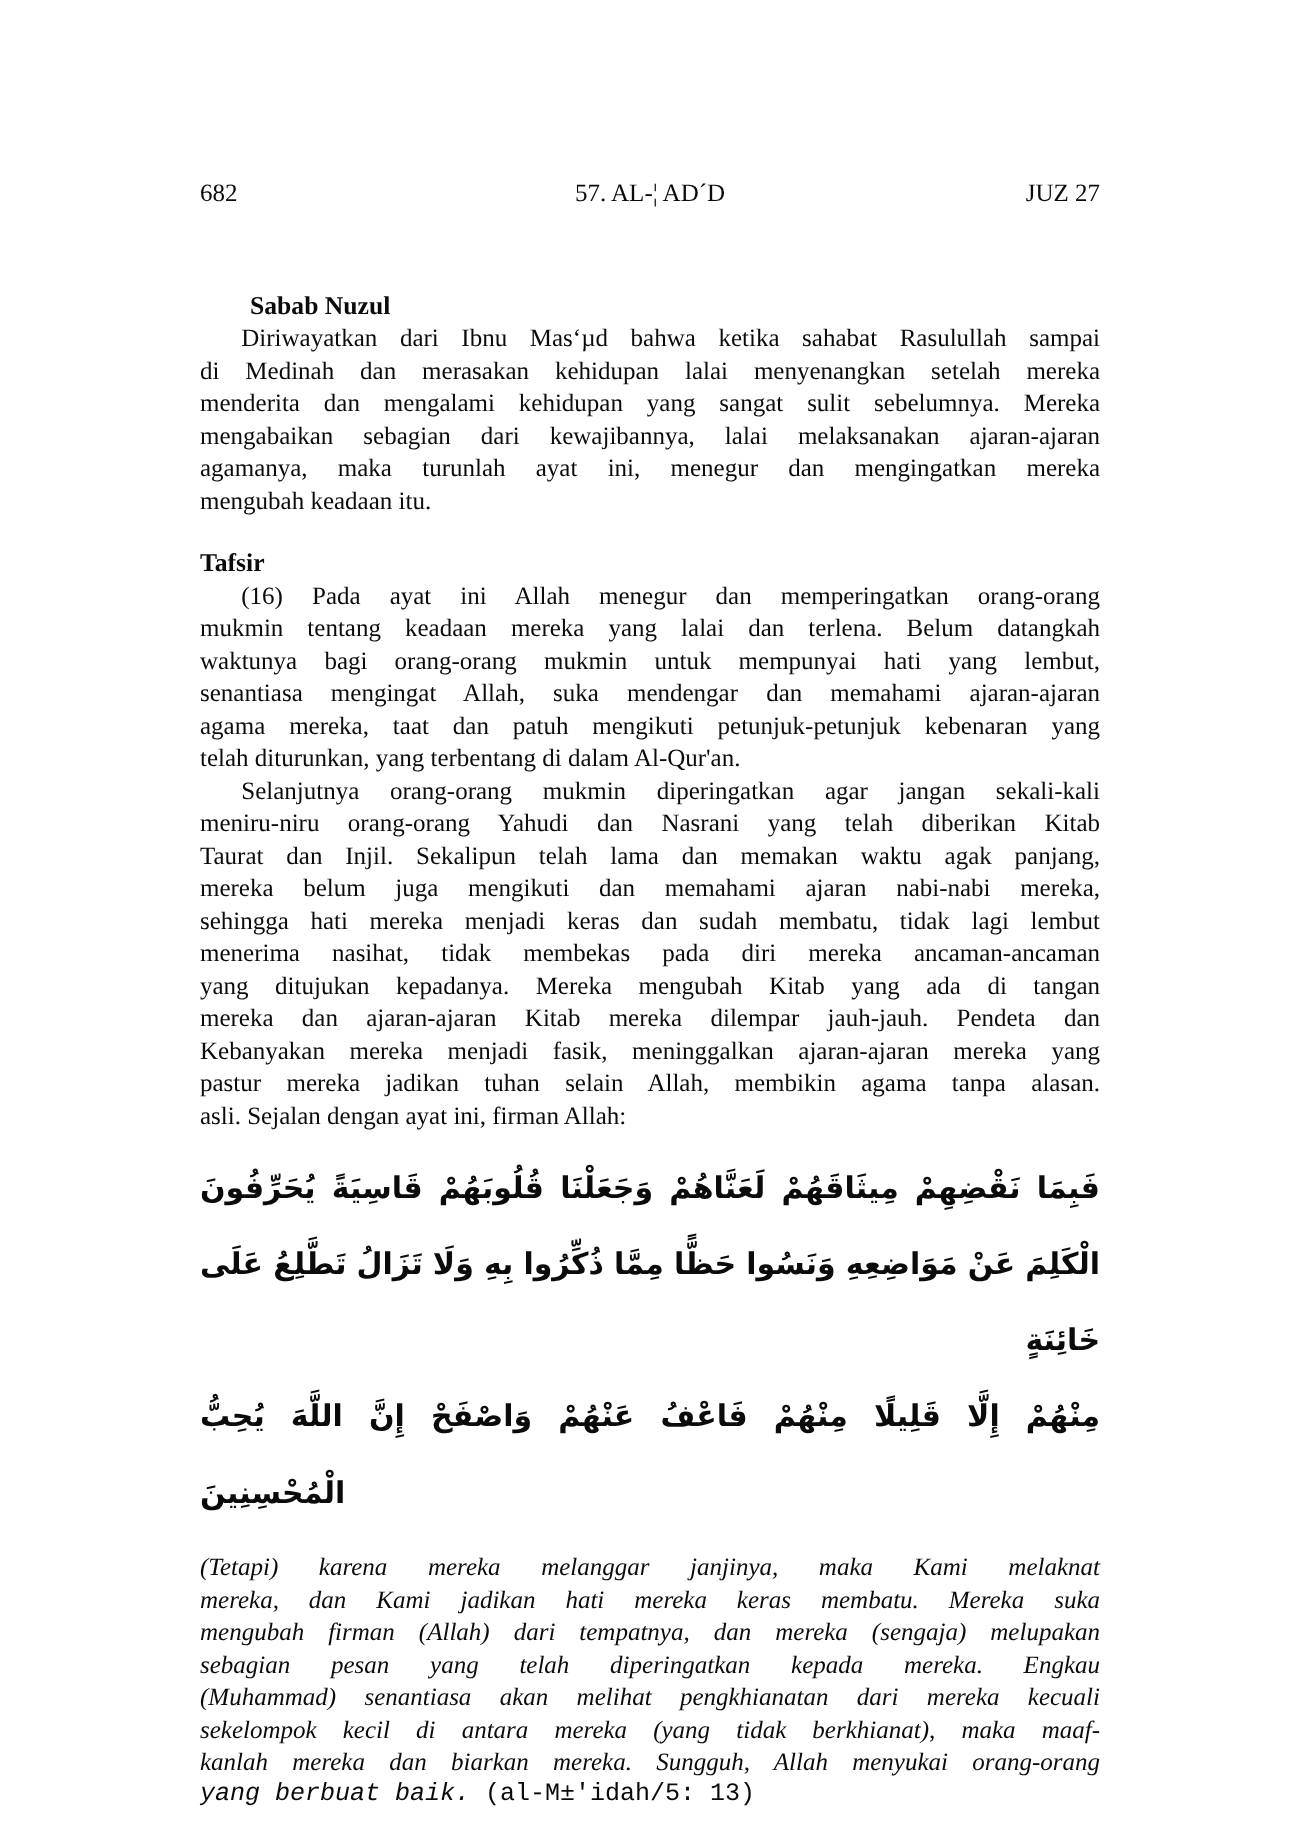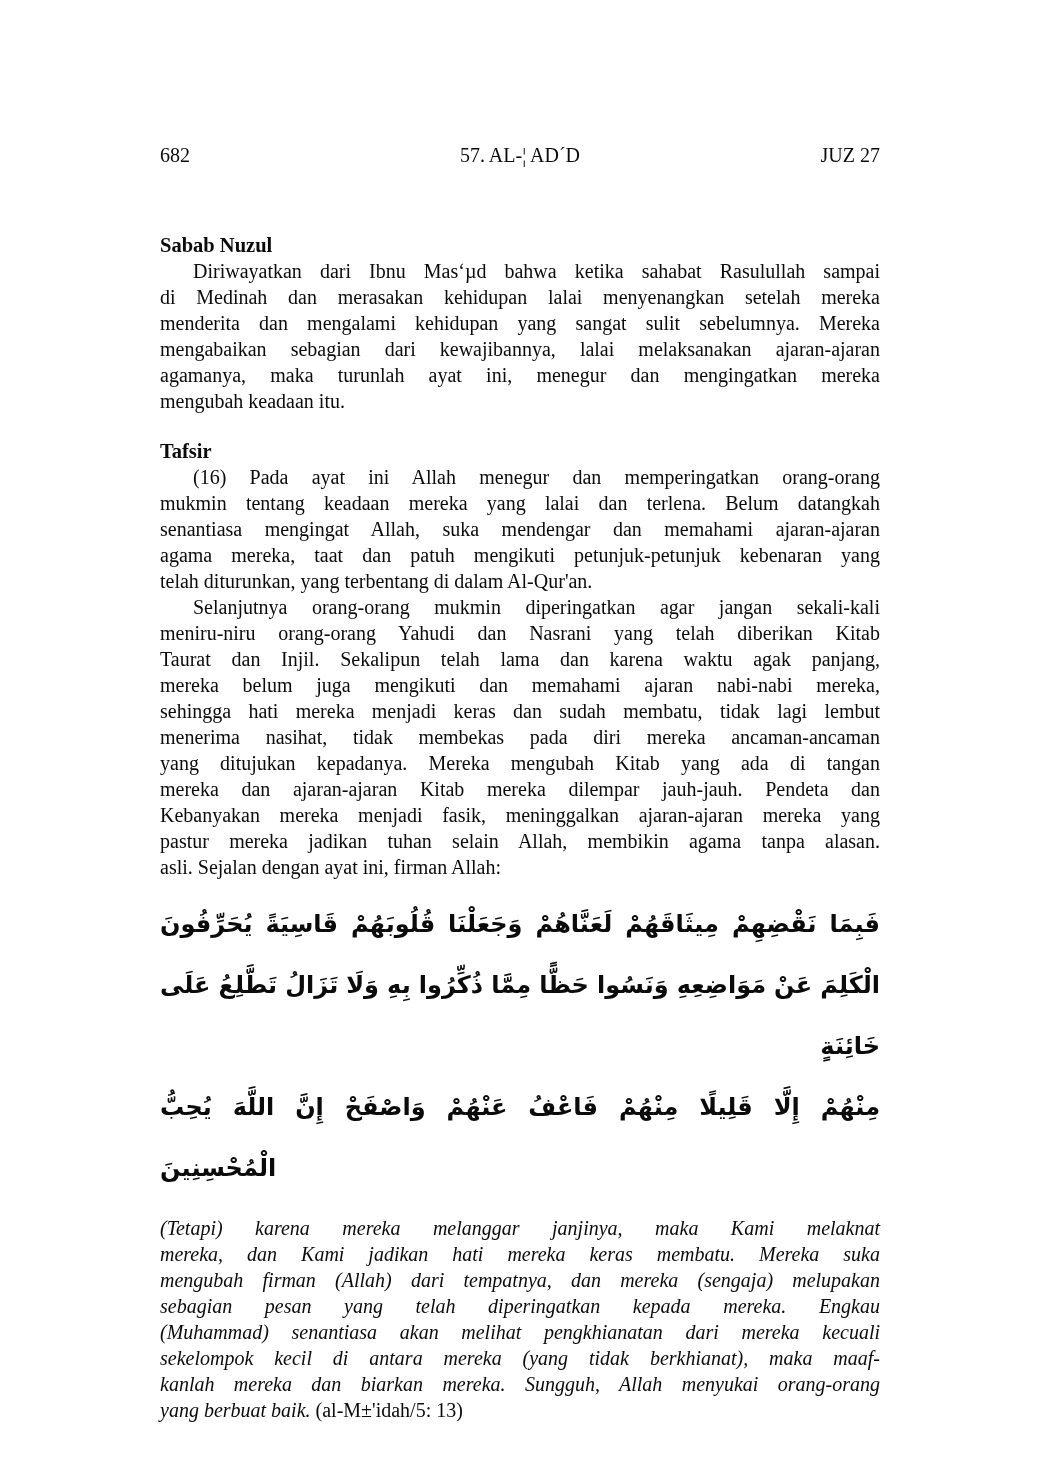--- a/index.html
+++ b/index.html
@@ -35,21 +35,21 @@
     transform: translateX(-50%);
     white-space: nowrap;
   }
   
   .heading {
     font-weight: bold;
     font-size: 20.5px;
     line-height: 26px;
     margin: 0;
   }
-  .sabab-heading { margin-top: 64px; }
+  .sabab-heading { margin-top: 64px; margin-left: 40px; }
   .tafsir-heading { margin-top: 24px; }
   
   .para {
     font-size: 20px;
     line-height: 26px;
   }
   .tline {
     text-align: justify;
     text-align-last: justify;
     white-space: normal;
@@ -70,20 +70,21 @@
   .arabic .tline:last-child { text-align-last: left; }
   
   .translation {
     font-style: italic;
     margin-top: 16px;
   }
   .trans-last {
     font-size: 20px;
     line-height: 26px;
     text-align: left;
+    font-family: Liberation Mono, monospace;
   }
   .trans-last .it { font-style: italic; }
   .trans-last .ref { font-style: normal; }
 </style>
 </head>
 <body>
 
 <div class="page">
 
   <div class="header">
@@ -99,28 +100,29 @@
       <div class="tline">menderita dan mengalami kehidupan yang sangat sulit sebelumnya. Mereka</div>
       <div class="tline">mengabaikan sebagian dari kewajibannya, lalai melaksanakan ajaran-ajaran</div>
       <div class="tline">agamanya, maka turunlah ayat ini, menegur dan mengingatkan mereka</div>
       <div class="tline">mengubah keadaan itu.</div>
     </div>
 
   <div class="heading tafsir-heading">Tafsir</div>
   <div class="para para-last-left indent-first">
       <div class="tline">(16) Pada ayat ini Allah menegur dan memperingatkan orang-orang</div>
       <div class="tline">mukmin tentang keadaan mereka yang lalai dan terlena. Belum datangkah</div>
+      <div class="tline">waktunya bagi orang-orang mukmin untuk mempunyai hati yang lembut,</div>
       <div class="tline">senantiasa mengingat Allah, suka mendengar dan memahami ajaran-ajaran</div>
       <div class="tline">agama mereka, taat dan patuh mengikuti petunjuk-petunjuk kebenaran yang</div>
       <div class="tline">telah diturunkan, yang terbentang di dalam Al-Qur'an.</div>
     </div>
   <div class="para para-last-left indent-first">
       <div class="tline">Selanjutnya orang-orang mukmin diperingatkan agar jangan sekali-kali</div>
       <div class="tline">meniru-niru orang-orang Yahudi dan Nasrani yang telah diberikan Kitab</div>
-      <div class="tline">Taurat dan Injil. Sekalipun telah lama dan karena waktu agak panjang,</div>
+      <div class="tline">Taurat dan Injil. Sekalipun telah lama dan memakan waktu agak panjang,</div>
       <div class="tline">mereka belum juga mengikuti dan memahami ajaran nabi-nabi mereka,</div>
       <div class="tline">sehingga hati mereka menjadi keras dan sudah membatu, tidak lagi lembut</div>
       <div class="tline">menerima nasihat, tidak membekas pada diri mereka ancaman-ancaman</div>
       <div class="tline">yang ditujukan kepadanya. Mereka mengubah Kitab yang ada di tangan</div>
       <div class="tline">mereka dan ajaran-ajaran Kitab mereka dilempar jauh-jauh. Pendeta dan</div>
       <div class="tline">Kebanyakan mereka menjadi fasik, meninggalkan ajaran-ajaran mereka yang</div>
       <div class="tline">pastur mereka jadikan tuhan selain Allah, membikin agama tanpa alasan.</div>
       <div class="tline">asli. Sejalan dengan ayat ini, firman Allah:</div>
     </div>
 

